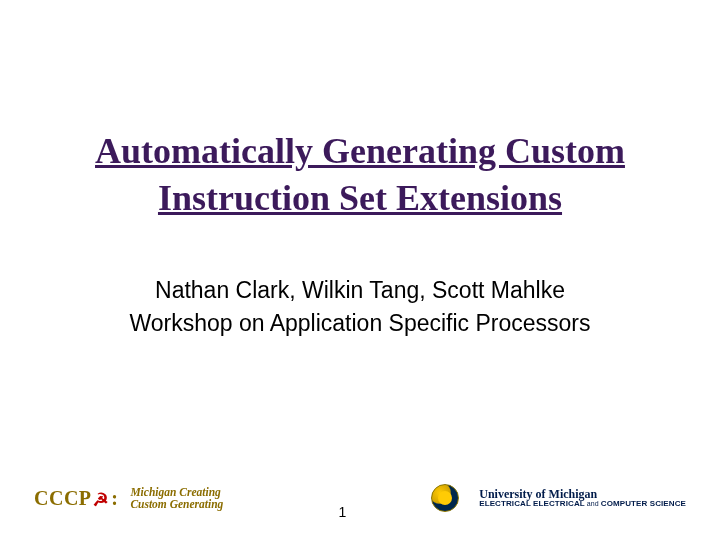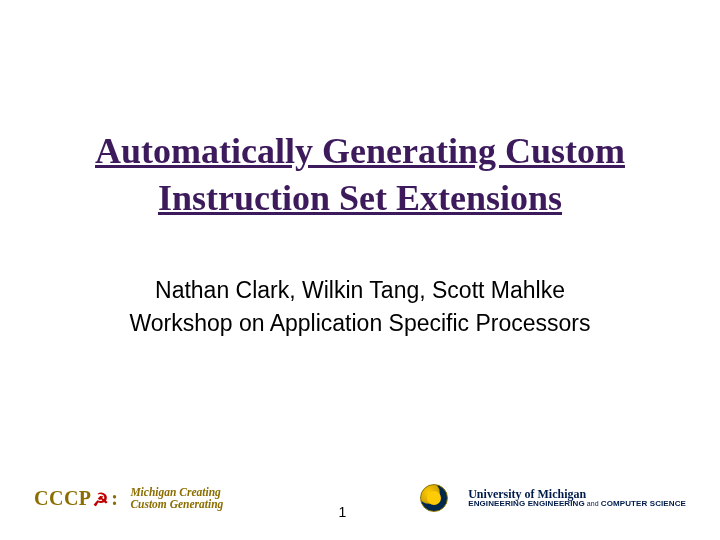--- a/index.html
+++ b/index.html
@@ -153,20 +153,20 @@
         <div>Michigan Creating</div>
         <div>Custom Generating</div>
       </div>
     </div>
 
     <div class="logo-right">
       <div class="um-seal"></div>
       <div class="um-text">
         <div class="um-line1">University of Michigan</div>
         <div class="um-line2">
-          <span>ENGINEERING ENGINEERING</span><span class="and"> and </span><span>COMPUTER SCIENCE</span>
+          <span>ELECTRICAL ELECTRICAL</span><span class="and"> and </span><span>COMPUTER SCIENCE</span>
         </div>
       </div>
     </div>
 
   </div>
 
 </div>
 
 </body></html>

